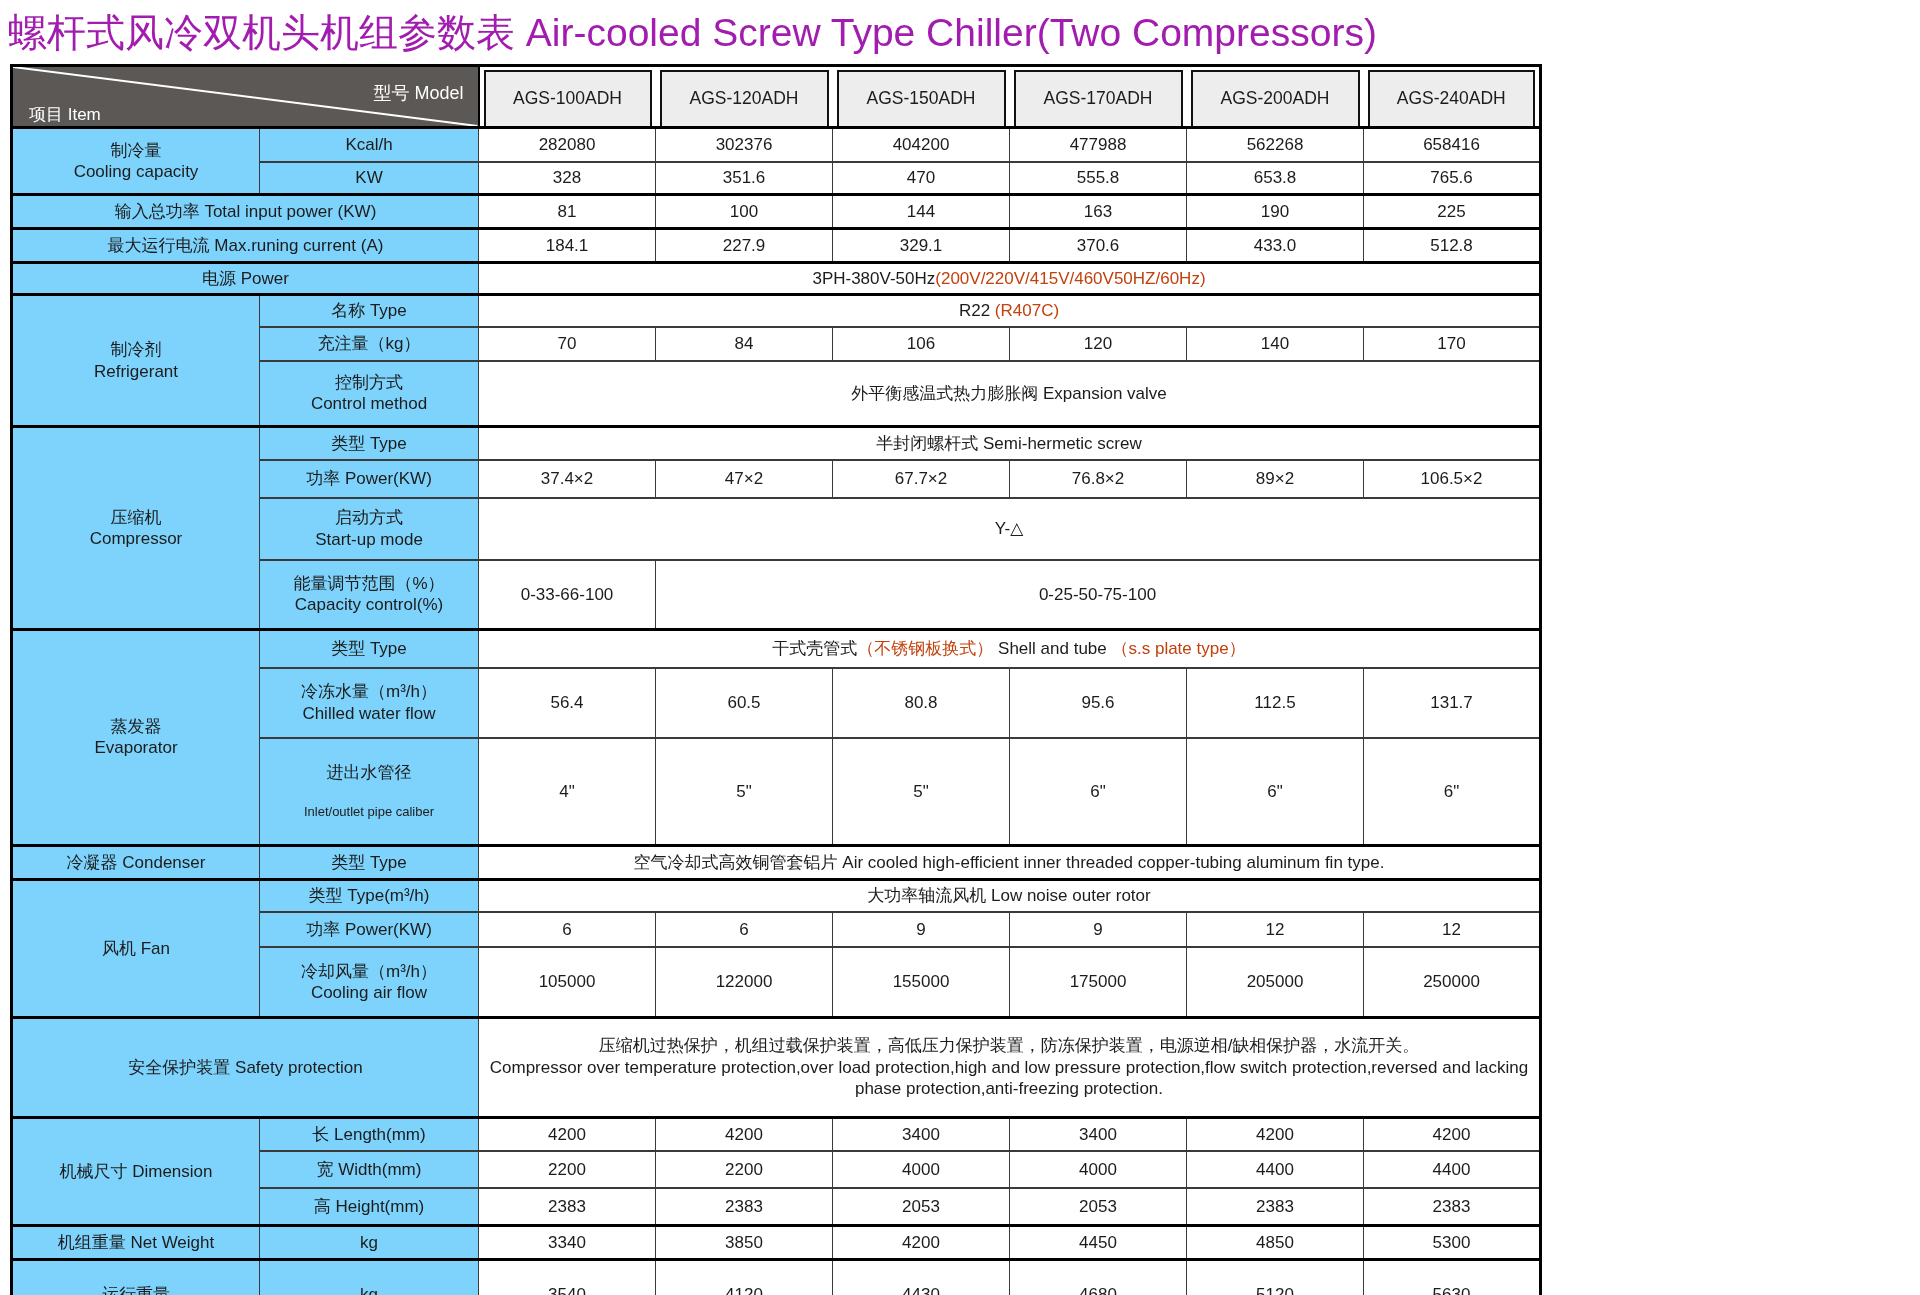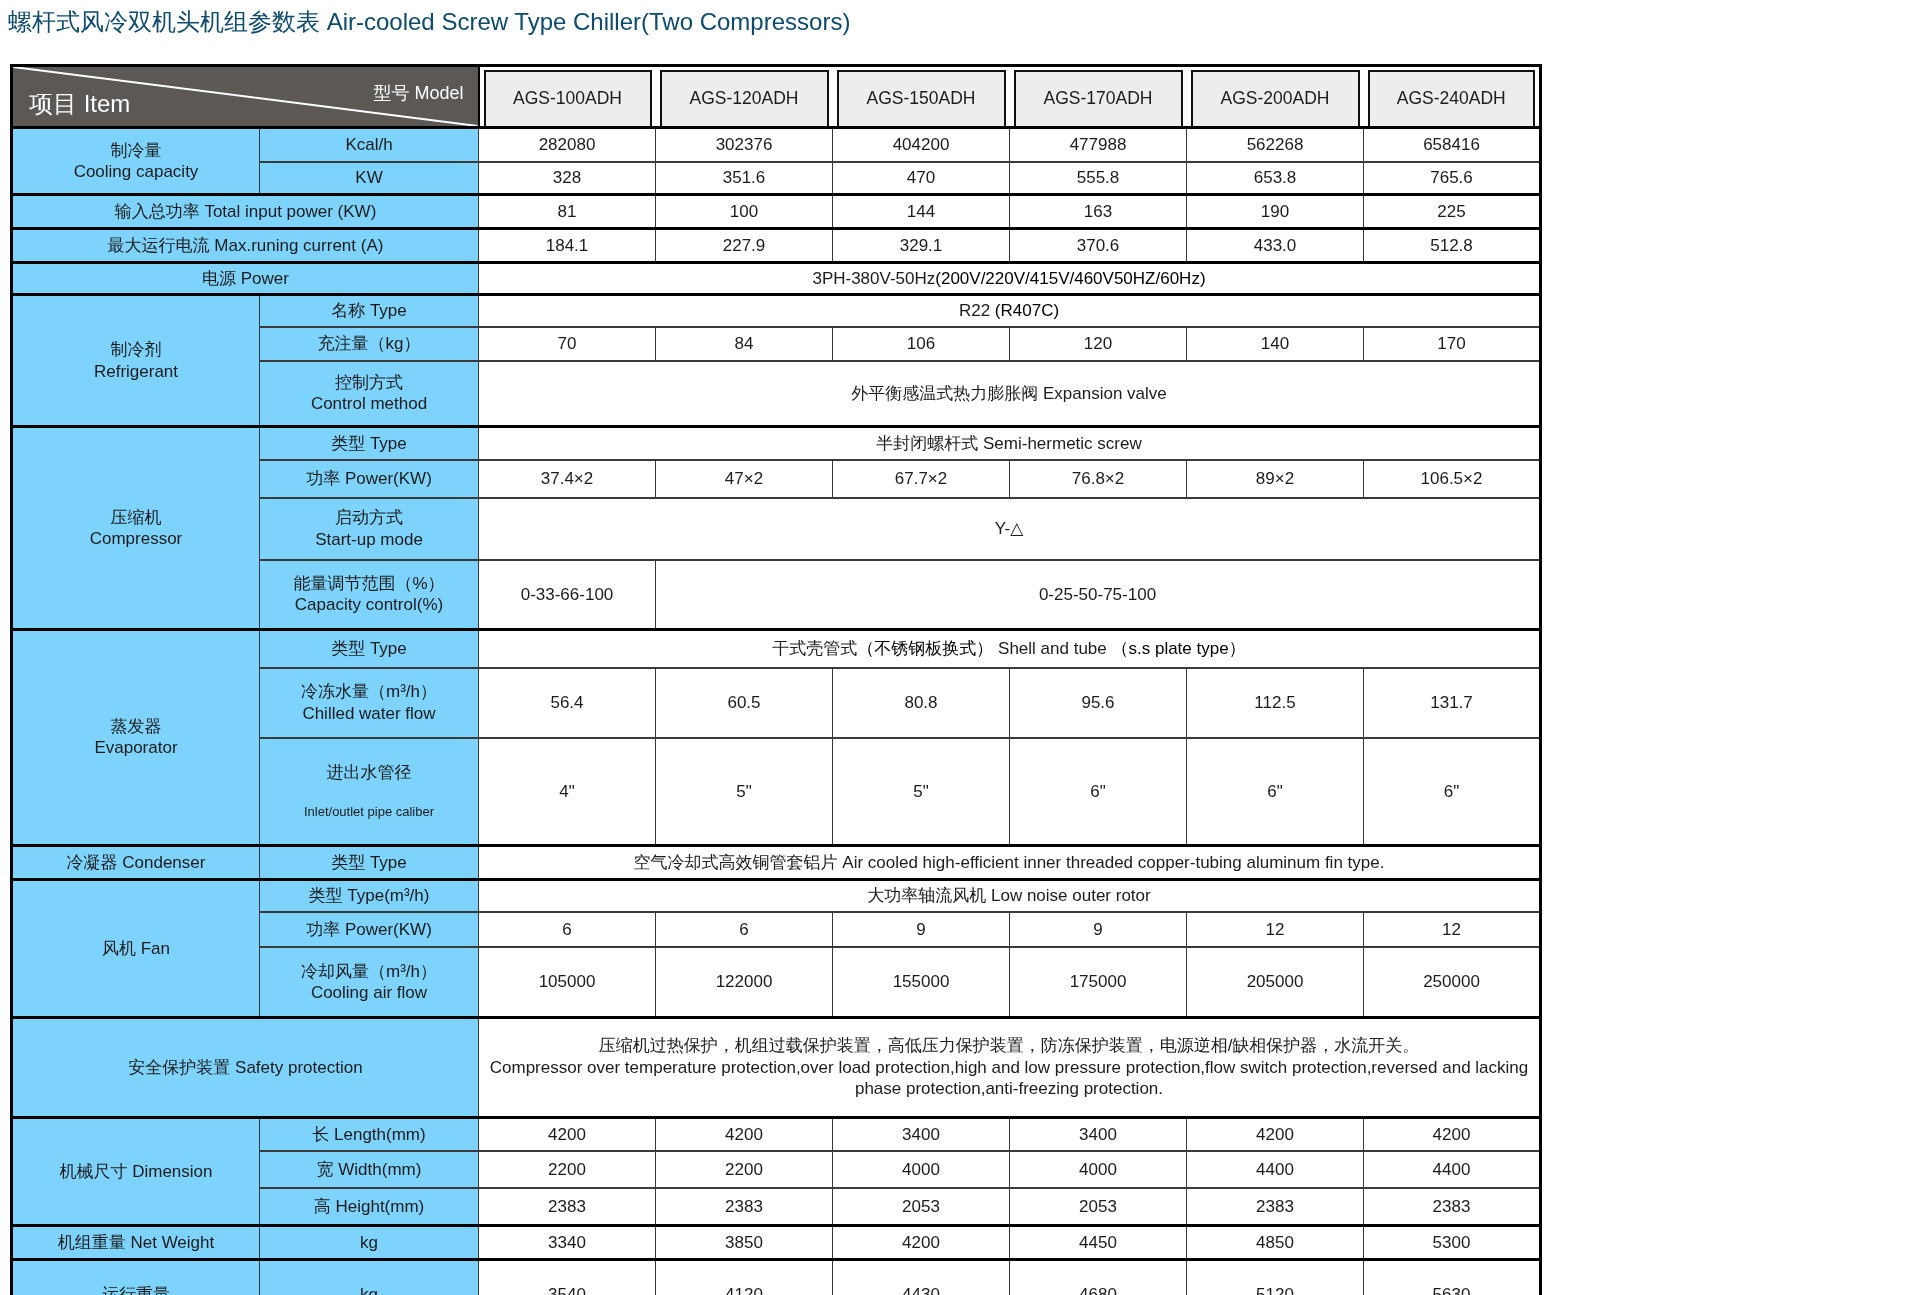--- a/index.html
+++ b/index.html
@@ -3,49 +3,49 @@
 <meta charset="utf-8">
 <style>
   * { box-sizing: border-box; }
   html,body { margin:0; padding:0; }
   body {
     width:1920px; height:1295px; background:#ffffff; position:relative;
     font-family:"Liberation Sans","DejaVu Sans",sans-serif; color:#1c1c1c;
     overflow:hidden;
   }
   .page-title{
-    position:absolute; left:8px; top:6px; font-size:24px; letter-spacing:0px;
-    color:#0c4a6e; white-space:nowrap; font-weight:500;
+    position:absolute; left:8px; top:6px; font-size:39px; letter-spacing:0px;
+    color:#a21caf; white-space:nowrap; font-weight:500;
   }
   .spec-wrap{ position:absolute; left:10px; top:64px; }
   table.spec{
     border-collapse:collapse; table-layout:fixed; width:1529px;
     border:3px solid #000;
   }
   td,th{
     border:1px solid #3a3a3a;
     border-top-width:2px; border-bottom-width:2px;
     text-align:center; vertical-align:middle;
     padding:2px 6px; font-size:17px; font-weight:normal;
     line-height:1.25; overflow:hidden;
   }
   tr.gt > td, tr.gt > th { border-top-width:3px; border-top-color:#000; }
   tr.thin > td { border-top-width:1px; }
   .lab{ background:#7dd3fc; white-space:pre-line; }
   .dat{ background:#ffffff; }
-  .red{ color:#000000; }
+  .red{ color:#c2410c; }
   .sm-en{ font-size:13px; }
   
   th.diag{
     position:relative; background:#5b5855; color:#ffffff; padding:0;
     border-right:2px solid #000;
   }
   th.diag svg{ position:absolute; left:0; top:0; width:100%; height:100%; }
   .model-lbl{ position:absolute; top:15px; right:14px; font-size:18px; }
-  .item-lbl{ position:absolute; bottom:7px; left:16px; font-size:24px; }
+  .item-lbl{ position:absolute; bottom:1px; left:16px; font-size:17px; }
   th.model{ border-left:none; border-right:none; background:#fff; padding:0 4px 0 4px; vertical-align:bottom; }
   .modelbox{
     height:56px; background:#ededed; border:2px solid #111; border-bottom:none;
     display:flex; align-items:center; justify-content:center; font-size:17.5px;
   }
   .safety-zh{ font-size:17px; }
   .safety-en{ font-size:17px; }
 </style>
 </head>
 <body>

